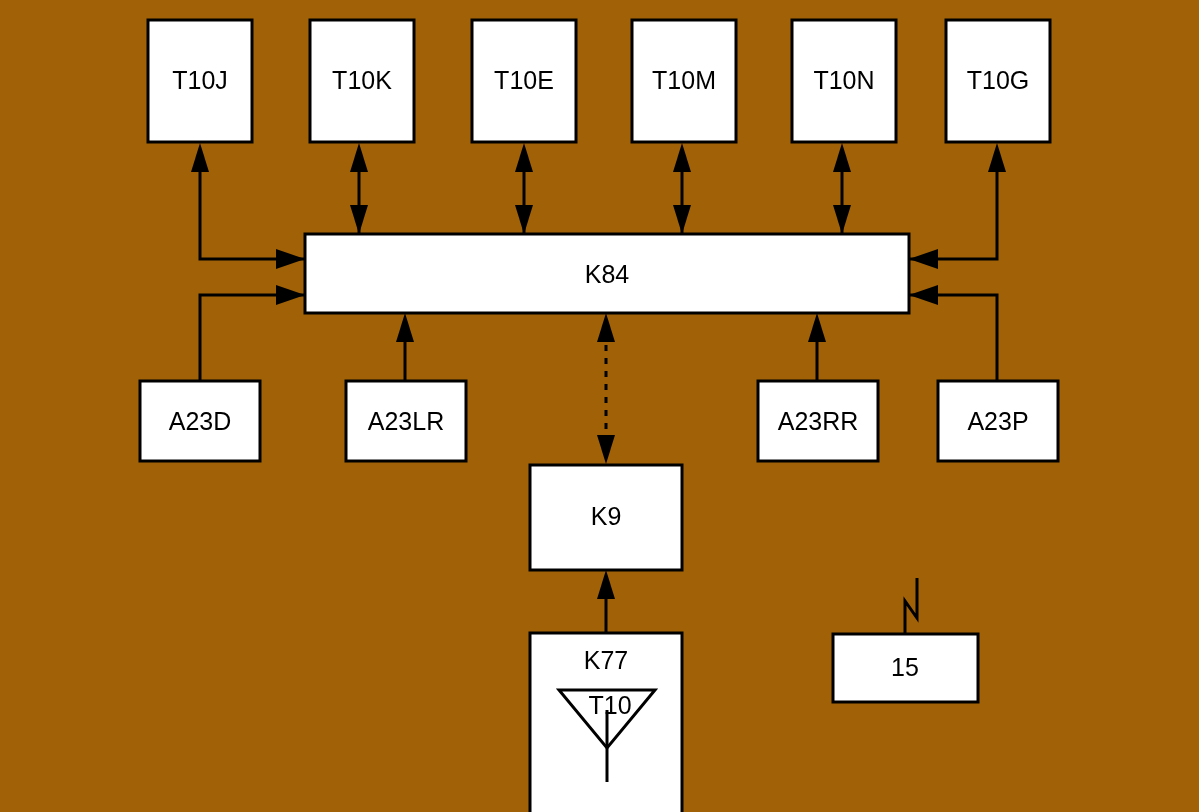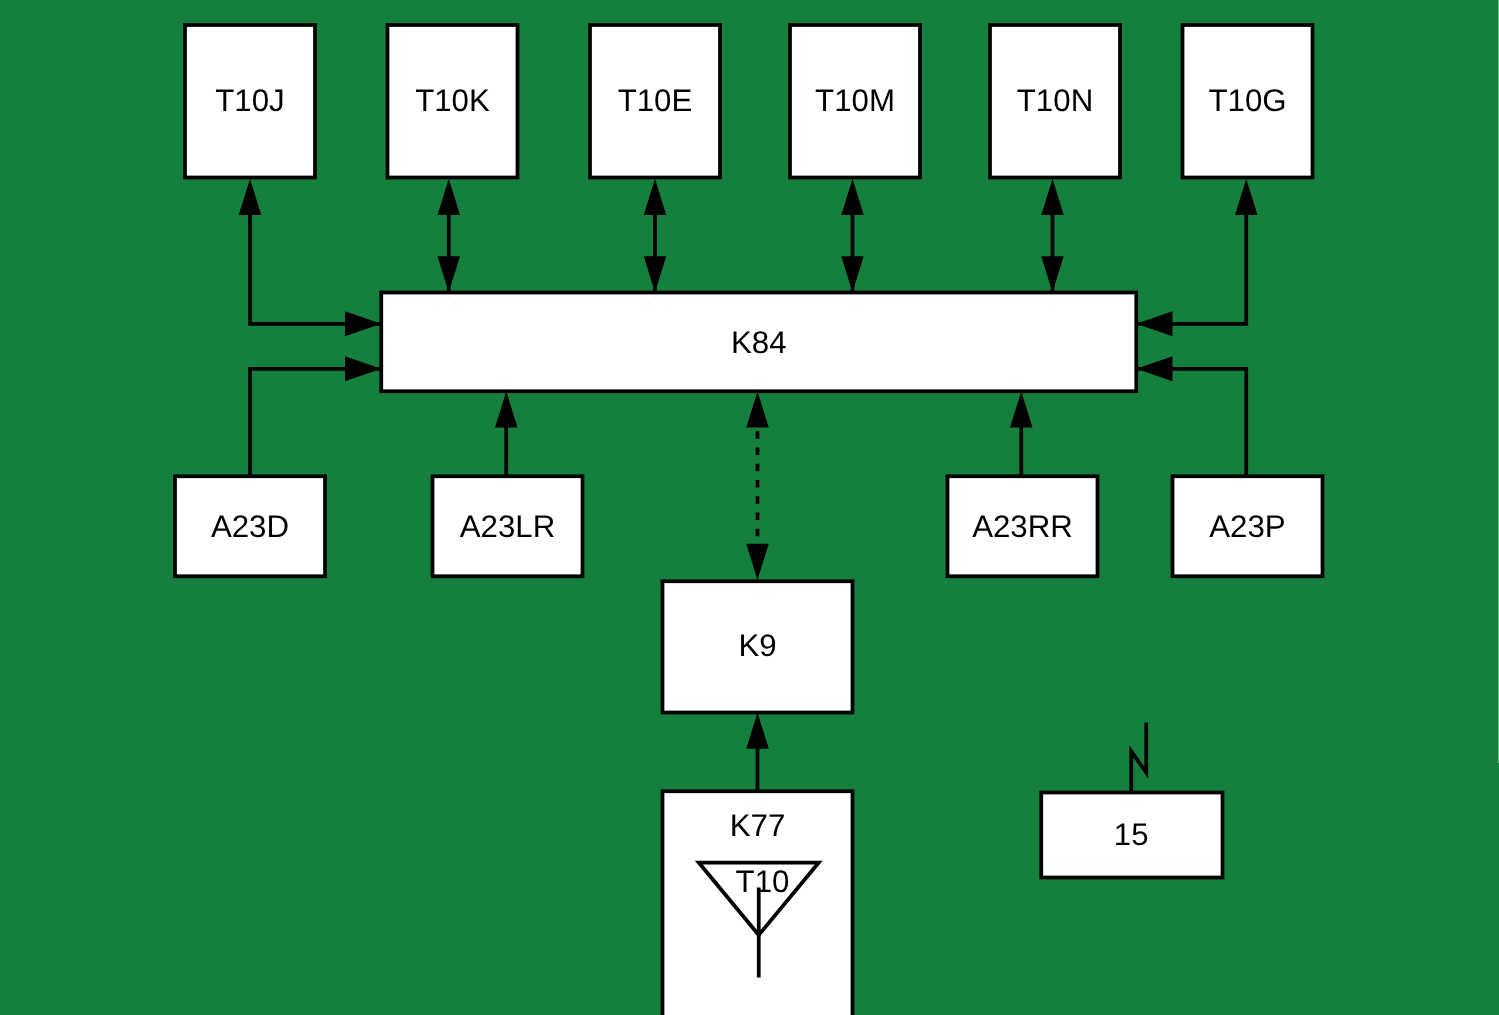--- a/index.html
+++ b/index.html
@@ -4,21 +4,21 @@
 <style>
   html, body {
     margin: 0;
     padding: 0;
     background: #ffffff;
   }
   #canvas-root {
     position: relative;
     width: 1199px;
     height: 812px;
-    background: #15803d;
+    background: #a16207;
     overflow: hidden;
     font-family: "Liberation Sans", sans-serif;
   }
   svg.diagram {
     display: block;
     width: 1199px;
     height: 812px;
   }
   .box {
     fill: #ffffff;

